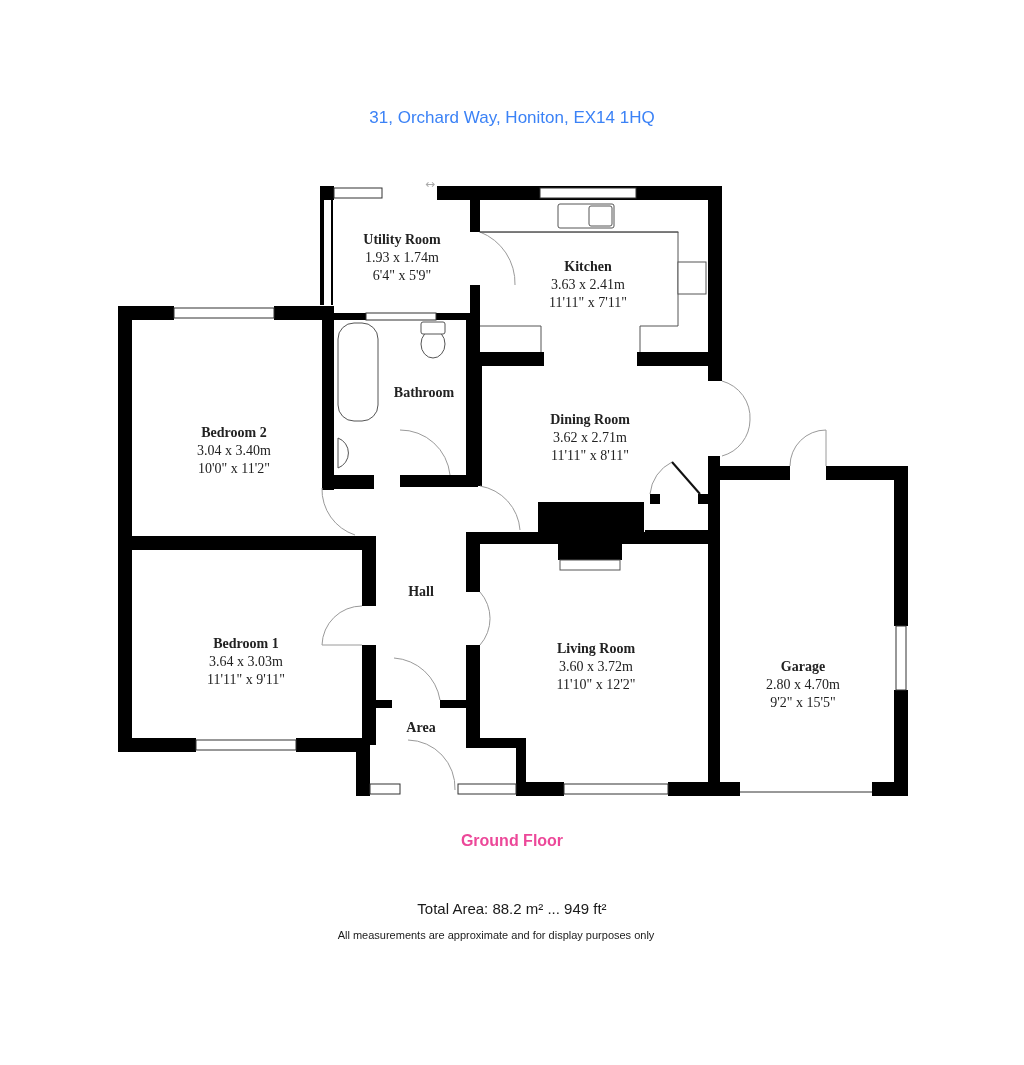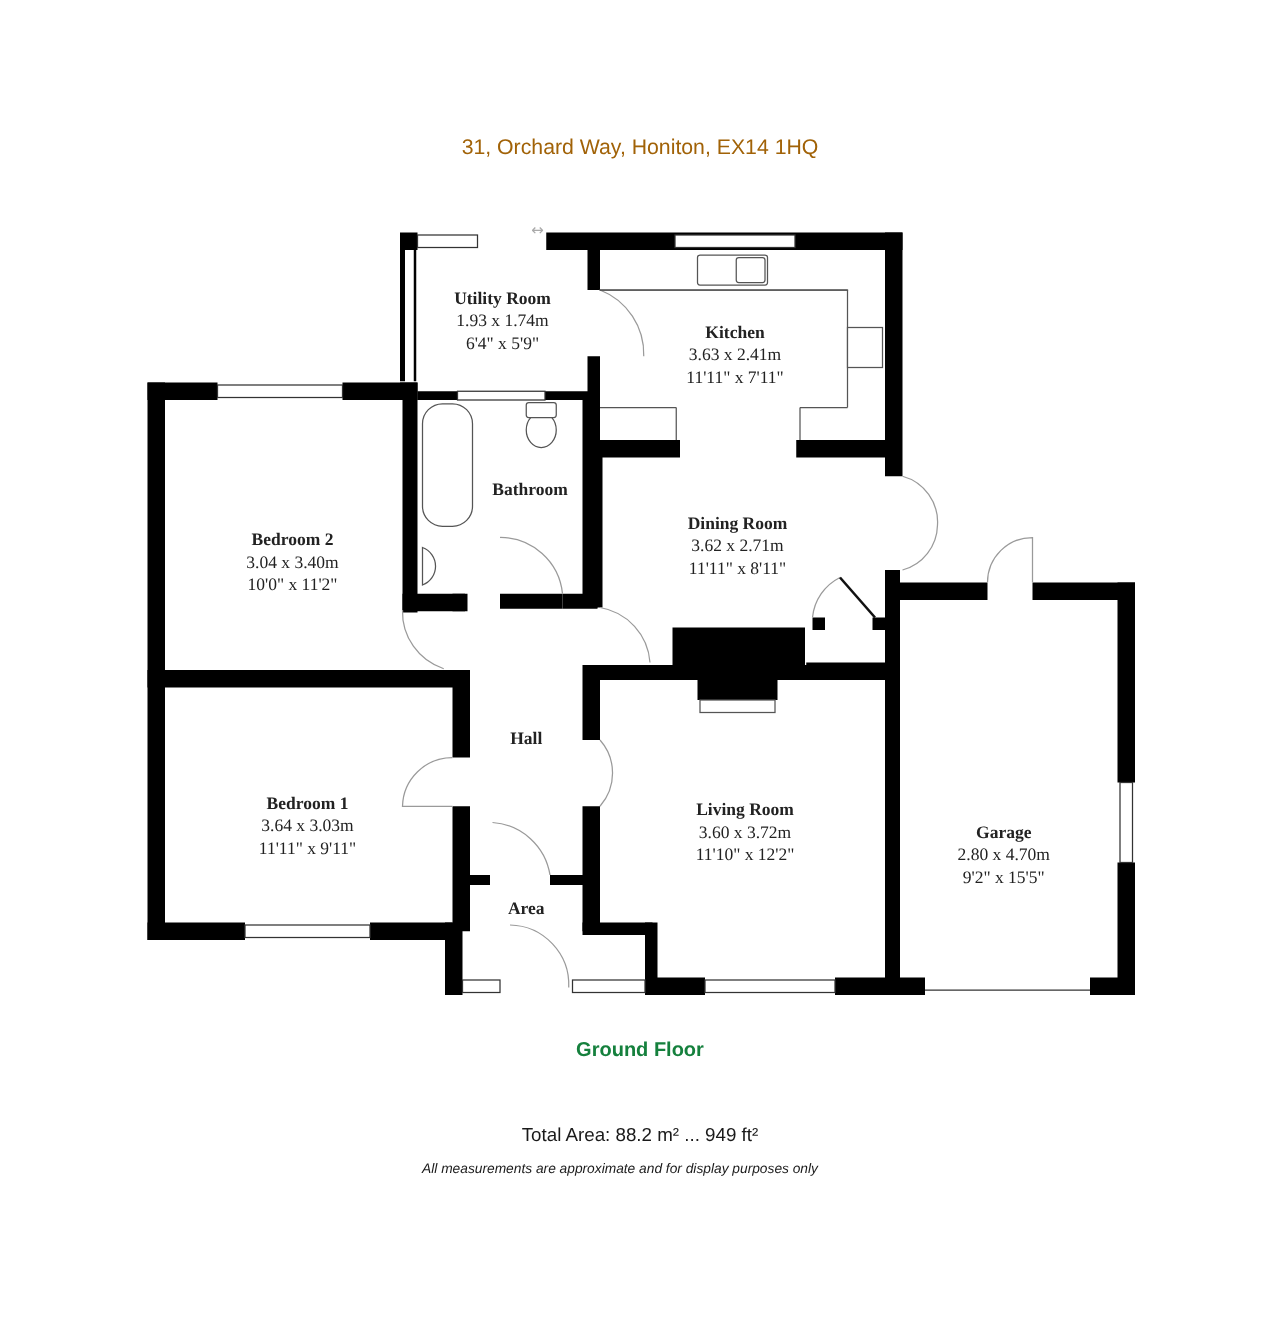--- a/index.html
+++ b/index.html
@@ -1,24 +1,24 @@
 <!DOCTYPE html>
 <html><head>
   <meta charset="utf-8">
   <style>
     html, body { margin: 0; padding: 0; background: #ffffff; }
     body { width: 1024px; height: 1065px; position: relative; overflow: hidden; font-family: "Liberation Sans", sans-serif; color: #111; }
-    .address { position: absolute; top: 108px; left: 0; width: 1024px; text-align: center; font-size: 17px; color: #a16207; }
+    .address { position: absolute; top: 108px; left: 0; width: 1024px; text-align: center; font-size: 17px; color: #3b82f6; }
     svg.plan { position: absolute; left: 0; top: 0; }
     .lbl { position: absolute; text-align: center; transform: translateX(-50%); line-height: 18px; font-size: 14px; color: #222; white-space: nowrap; font-family: Liberation Serif, serif; }
     .lbl .name { font-weight: bold; font-size: 14px; display: block; }
     .lbl .dim { display: block; font-size: 14px; }
-    .floor { position: absolute; top: 832px; left: 0; width: 1024px; text-align: center; font-weight: bold; font-size: 16px; color: #15803d; }
+    .floor { position: absolute; top: 832px; left: 0; width: 1024px; text-align: center; font-weight: bold; font-size: 16px; color: #ec4899; }
     .area { position: absolute; top: 900px; left: 0; width: 1024px; text-align: center; font-size: 15px; color: #1a1a1a; }
-    .disclaimer { position: absolute; top: 929px; left: 0; width: 992px; text-align: center; font-size: 11px; color: #1a1a1a; font-style: italic; }
+    .disclaimer { position: absolute; top: 929px; left: 0; width: 992px; text-align: center; font-size: 11px; color: #1a1a1a; }
   </style>
 </head>
 <body>
 
 <div class="address">31, Orchard Way, Honiton, EX14 1HQ</div>
 
 <svg class="plan" width="1024" height="1065" viewBox="0 0 1024 1065">
   <g fill="#000">
 
     <rect x="320" y="186" width="14" height="14"></rect>

